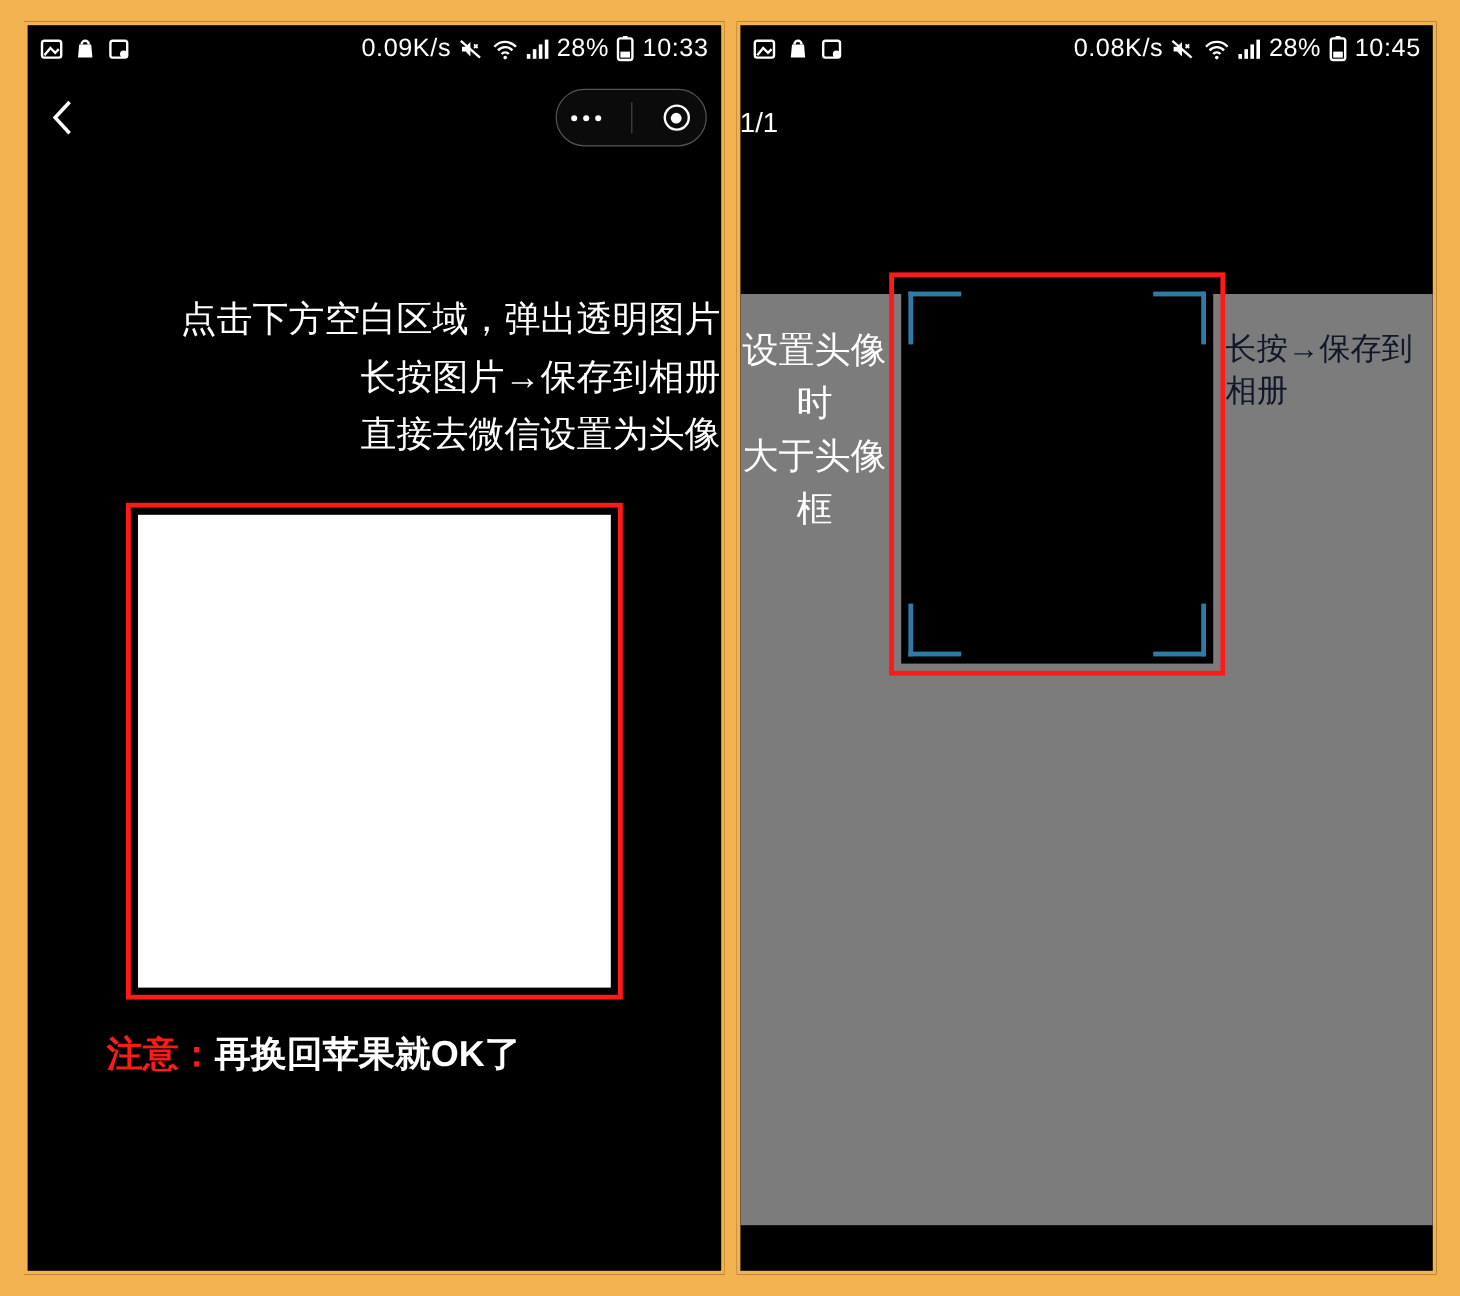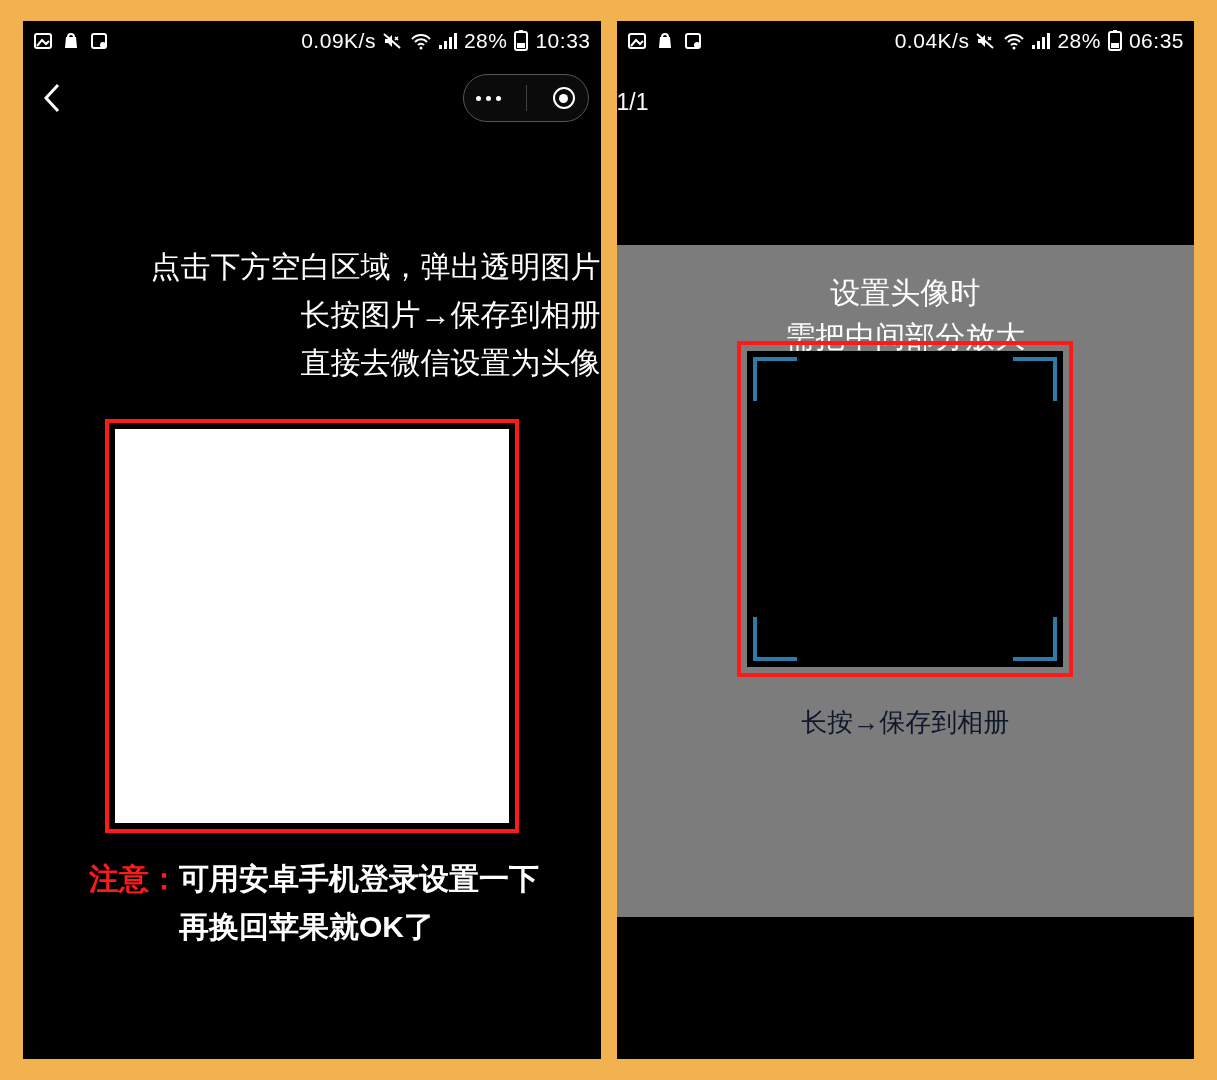--- a/index.html
+++ b/index.html
@@ -112,25 +112,25 @@
   .counter {
     text-align: left;
     font-size: 23px;
     margin-top: 28px;
     font-weight: 500;
   }
   .gray-panel {
     position: absolute;
     top: 224px;
     left: 0; right: 0;
-    height: 672px;
+    height: 776px;
     background: #7c7c7c;
     display: flex;
-    flex-direction: column;
-    align-items: center;
+    flex-direction: row;
+    align-items: flex-start;
   }
   .gray-panel .gp-text {
     color: #fff;
     font-size: 30px;
     line-height: 44px;
     text-align: center;
     margin-top: 26px;
     font-weight: 500;
   }
   .crop-wrap {
@@ -244,21 +244,20 @@
       <div>直接去微信设置为头像</div>
     </div>
 
     <div class="white-box-wrap">
       <div class="white-box"></div>
     </div>
 
     <div class="note">
       <div class="tag">注意：</div>
       <div class="note-body">
-        <div>可用安卓手机登录设置一下</div>
         <div>再换回苹果就OK了</div>
       </div>
     </div>
 
   </div>
 
   <div class="phone">
 
     <div class="statusbar">
       <div class="leftico">
@@ -269,21 +268,21 @@
         <svg width="20" height="20">
             <path d="M5 6h10l1 11H4z" fill="#fff"></path>
             <path d="M7 6a3 3 0 016 0" fill="none" stroke="#fff" stroke-width="2"></path>
           </svg>
         <svg width="20" height="20">
             <rect x="3" y="3" width="14" height="14" rx="2" fill="none" stroke="#fff" stroke-width="2"></rect>
             <circle cx="14" cy="14" r="3" fill="#fff"></circle>
           </svg>
       </div>
       <div class="rightico">
-        <span class="sp">0.04K/s</span>
+        <span class="sp">0.08K/s</span>
         <svg width="22" height="20">
             <path d="M2 3 L18 17" stroke="#fff" stroke-width="2"></path>
             <path d="M3 8 h3 l4-4 v12 l-4-4 h-3z" fill="#fff"></path>
             <path d="M13 6 l3 3 m0-3 l-3 3" stroke="#fff" stroke-width="1.5"></path>
           </svg>
         <svg width="22" height="20">
             <path d="M2 8 a12 12 0 0118 0" fill="none" stroke="#fff" stroke-width="2"></path>
             <path d="M5 11 a8 8 0 0112 0" fill="none" stroke="#fff" stroke-width="2"></path>
             <path d="M8 14 a4 4 0 016 0" fill="none" stroke="#fff" stroke-width="2"></path>
             <circle cx="11" cy="17" r="1.5" fill="#fff"></circle>
@@ -293,30 +292,30 @@
             <rect x="6" y="10" width="3" height="8" fill="#fff"></rect>
             <rect x="11" y="6" width="3" height="12" fill="#fff"></rect>
             <rect x="16" y="2" width="3" height="16" fill="#fff"></rect>
           </svg>
         <span class="sp">28%</span>
         <svg width="16" height="22">
             <rect x="2" y="2" width="12" height="18" rx="2" fill="none" stroke="#fff" stroke-width="2"></rect>
             <rect x="4" y="13" width="8" height="5" fill="#fff"></rect>
             <rect x="6" y="0" width="4" height="2" fill="#fff"></rect>
           </svg>
-        <span class="sp">06:35</span>
+        <span class="sp">10:45</span>
       </div>
     </div>
 
     <div class="counter">1/1</div>
 
     <div class="gray-panel">
       <div class="gp-text">
         <div>设置头像时</div>
-        <div>需把中间部分放大</div>
+        <div>大于头像框</div>
       </div>
 
       <div class="crop-wrap">
         <div class="crop-black"></div>
         <div class="corner tl"></div>
         <div class="corner tr"></div>
         <div class="corner bl"></div>
         <div class="corner br"></div>
       </div>
 

